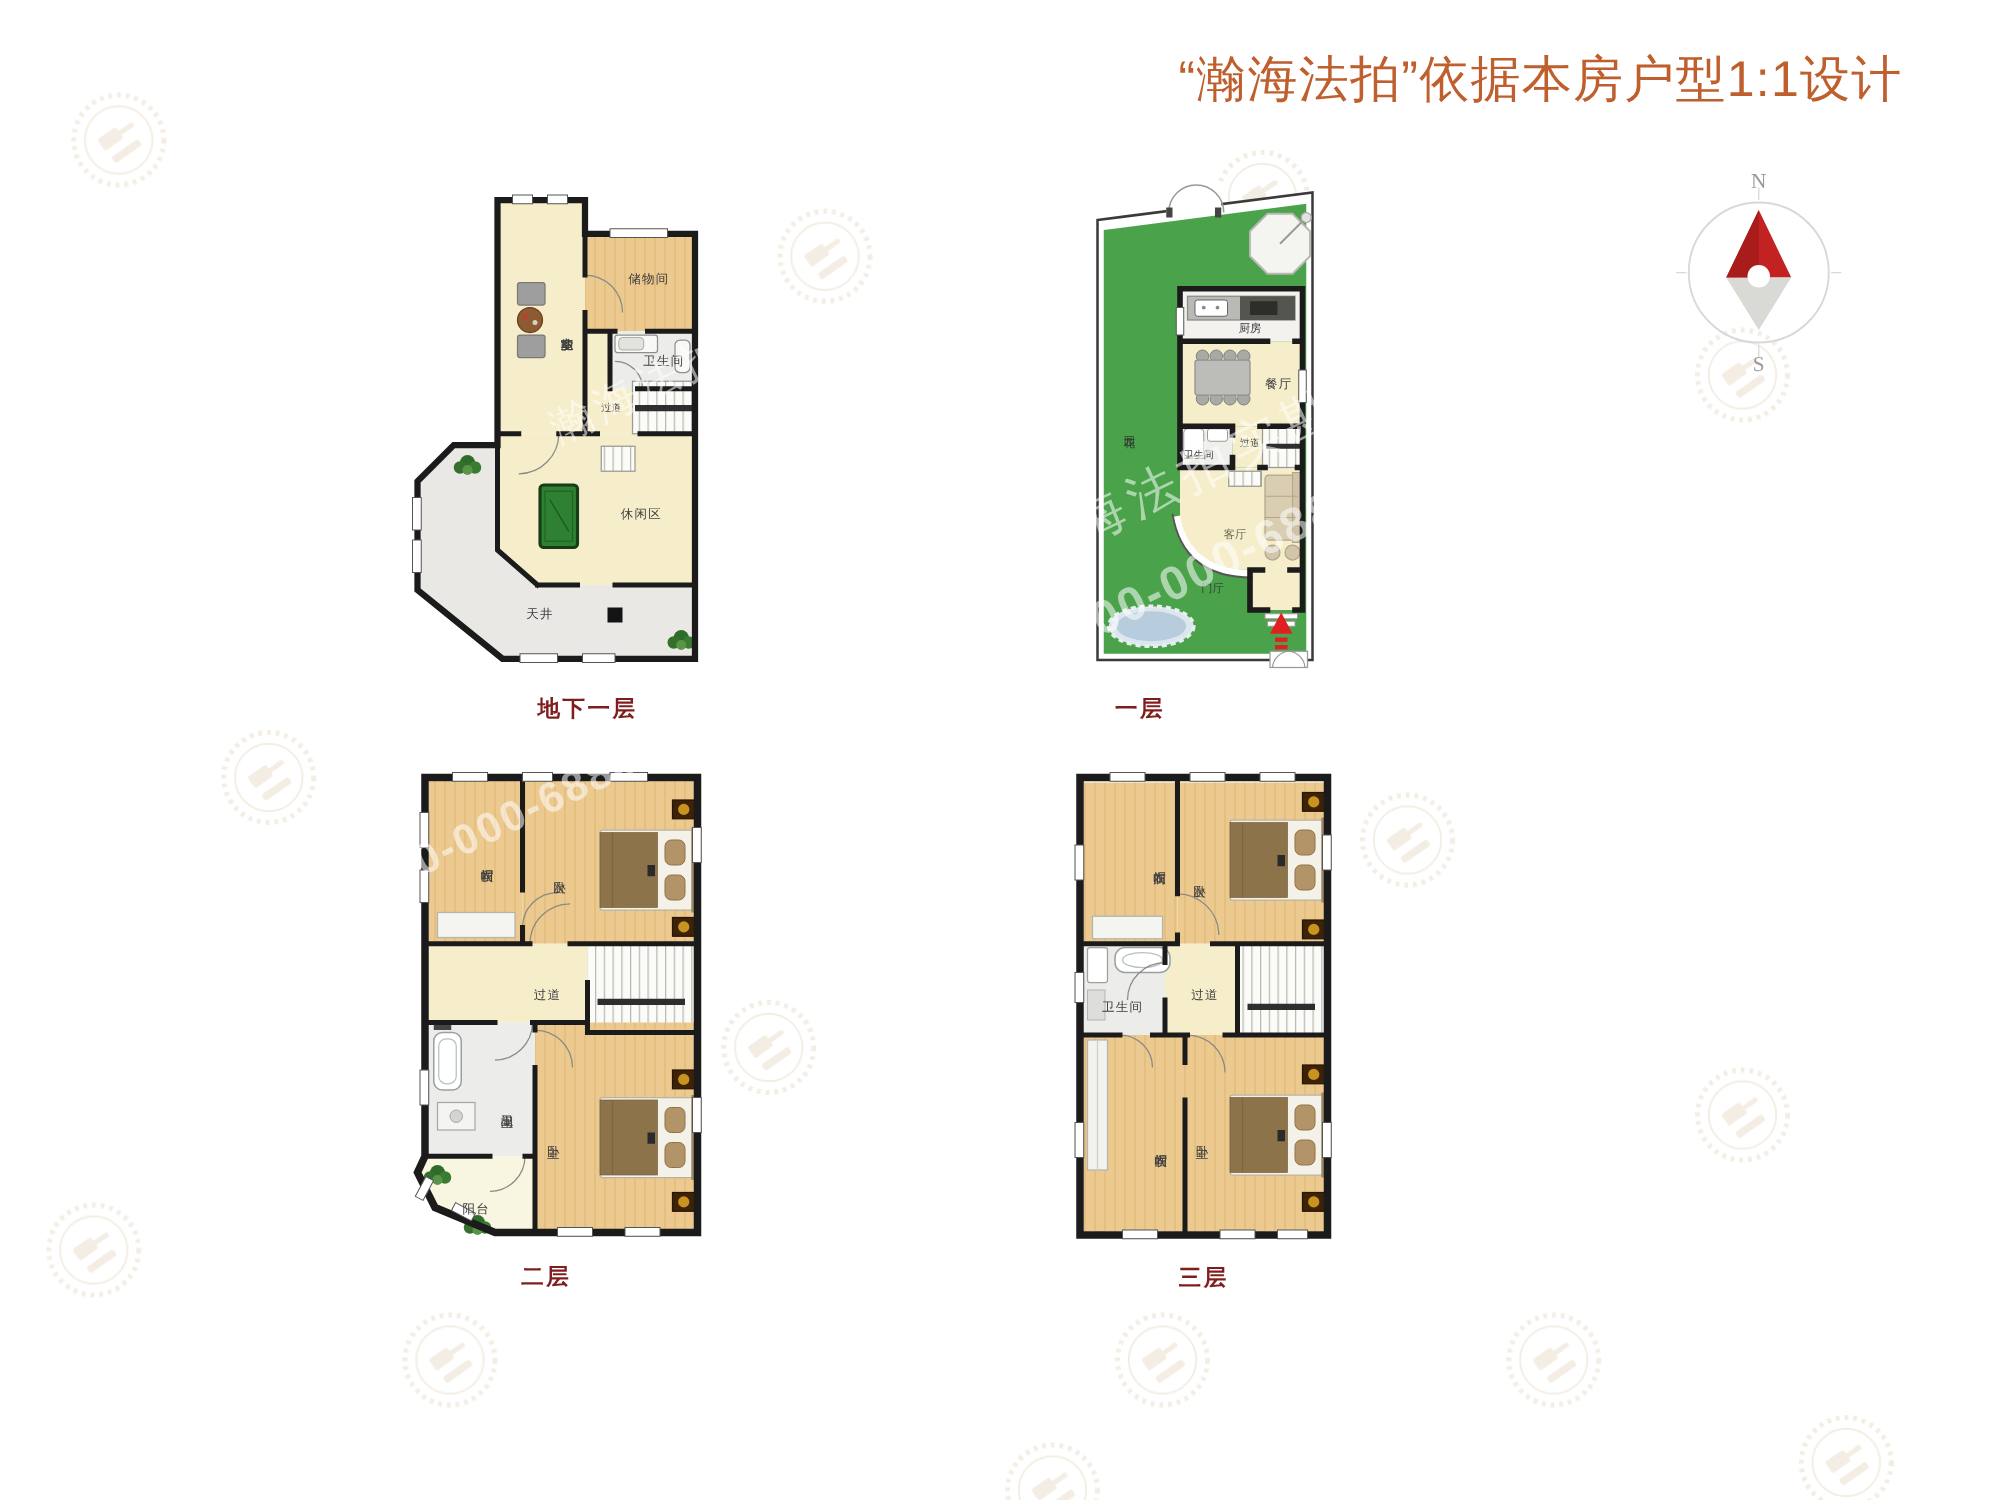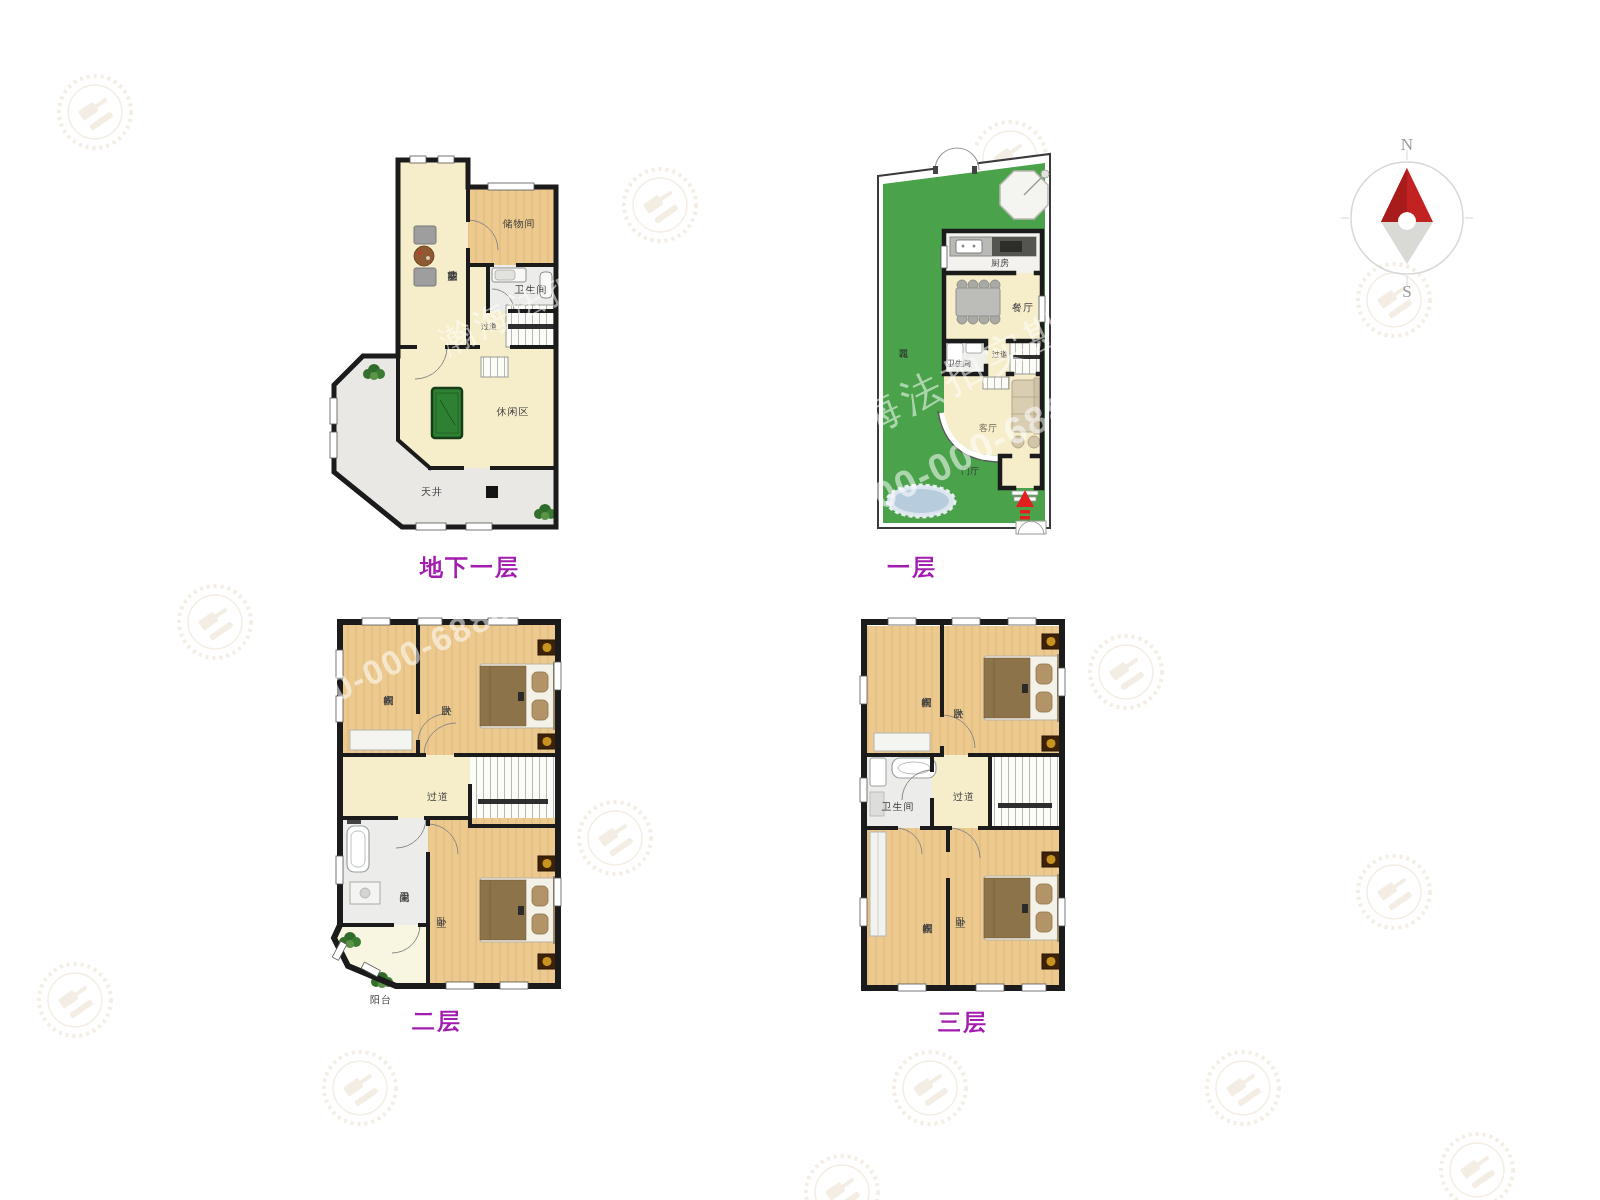--- a/index.html
+++ b/index.html
@@ -6,22 +6,22 @@
   #stage{position:relative;width:1600px;height:1200px;background:#fff;overflow:hidden;
          font-family:"Liberation Sans","DejaVu Sans",sans-serif;}
   #plan-svg{position:absolute;left:0;top:0;}
   .lbl{position:absolute;transform:translate(-50%,-50%);font-size:11px;color:#3c3c3c;
        white-space:nowrap;letter-spacing:1px;line-height:1;}
   .lbl.v{writing-mode:vertical-rl;letter-spacing:0;}
   .lbl.s8{font-size:8px;letter-spacing:0;}
   .lbl.s9{font-size:9px;letter-spacing:0;}
   .lbl.s10{font-size:10px;}
   .lbl.faint{color:#6f6754;}
-  .caption{position:absolute;transform:translate(-50%,-50%);font-size:23px;font-weight:700;
-           color:#a21caf;letter-spacing:2px;white-space:nowrap;}
+  .caption{position:absolute;transform:translate(-50%,-50%);font-size:18px;font-weight:700;
+           color:#7f1d1d;letter-spacing:2px;white-space:nowrap;}
   #page-title{position:absolute;top:36px;right:78px;font-size:40px;color:#c05f2e;
               letter-spacing:1px;white-space:nowrap;}
   .wm-text{position:absolute;transform:translate(-50%,-50%) rotate(-26deg);color:#ffffff;
            opacity:.55;white-space:nowrap;pointer-events:none;}
   .wm-brand1{font-size:34px;letter-spacing:4px;}
   .wm-brand2{font-size:40px;letter-spacing:6px;}
   .wm-phone{font-size:38px;font-weight:700;letter-spacing:2px;}
   .wm-phone2{font-size:34px;font-weight:700;letter-spacing:2px;}
   .compass-letter{position:absolute;transform:translate(-50%,-50%);
                   font-family:"Liberation Serif","DejaVu Serif",serif;
@@ -392,20 +392,21 @@
   <g>
     <circle cx="1407" cy="218" r="56" fill="none" stroke="#d8d8d8" stroke-width="1.5"></circle>
     <path d="M1407,160 V150 M1407,276 V286 M1349,218 H1341 M1465,218 H1473" stroke="#d8d8d8" stroke-width="1"></path>
     <polygon points="1407,168 1381,222 1433,222" fill="#c32222"></polygon>
     <polygon points="1381,222 1433,222 1407,264" fill="#d9d9d6"></polygon>
     <polygon points="1407,168 1381,222 1407,222" fill="#a81c1c"></polygon>
     <circle cx="1407" cy="221" r="9" fill="#ffffff"></circle>
   </g>
 </svg>
 
+<div id="page-title">“瀚海法拍”依据本房户型1:1设计</div>
 
 <span class="compass-letter" style="left:1407px;top:145px;">N</span>
 <span class="compass-letter" style="left:1407px;top:292px;">S</span>
 
 <span class="lbl v s10" style="left:452px;top:262px;">多功能室</span>
 <span class="lbl s10" style="left:519px;top:224px;">储物间</span>
 <span class="lbl s10" style="left:531px;top:290px;">卫生间</span>
 <span class="lbl s8" style="left:489px;top:327px;">过道</span>
 <span class="lbl s10" style="left:513px;top:412px;">休闲区</span>
 <span class="lbl s10" style="left:432px;top:492px;">天井</span>
@@ -418,21 +419,21 @@
 <span class="lbl s8" style="left:1000px;top:355px;">过道</span>
 <span class="lbl s9 faint" style="left:988px;top:428px;">客厅</span>
 <span class="lbl s9" style="left:970px;top:471px;">门厅</span>
 <div class="caption" style="left:912px;top:567px;">一层</div>
 
 <span class="lbl v s10" style="left:388px;top:687px;">衣帽间</span>
 <span class="lbl v s10" style="left:446px;top:698px;">次卧</span>
 <span class="lbl s10" style="left:438px;top:797px;">过道</span>
 <span class="lbl v s10" style="left:404px;top:884px;">卫生间</span>
 <span class="lbl v s10" style="left:441px;top:909px;">主卧</span>
-<span class="lbl s10" style="left:381px;top:1000px;">阳台</span>
+<span class="lbl s10" style="left:381px;top:968px;">阳台</span>
 <div class="caption" style="left:437px;top:1021px;">二层</div>
 
 <span class="lbl v s10" style="left:926px;top:689px;">衣帽间</span>
 <span class="lbl v s10" style="left:958px;top:701px;">次卧</span>
 <span class="lbl s10" style="left:898px;top:807px;">卫生间</span>
 <span class="lbl s10" style="left:964px;top:797px;">过道</span>
 <span class="lbl v s10" style="left:927px;top:915px;">衣帽间</span>
 <span class="lbl v s10" style="left:960px;top:909px;">主卧</span>
 <div class="caption" style="left:963px;top:1022px;">三层</div>
 

